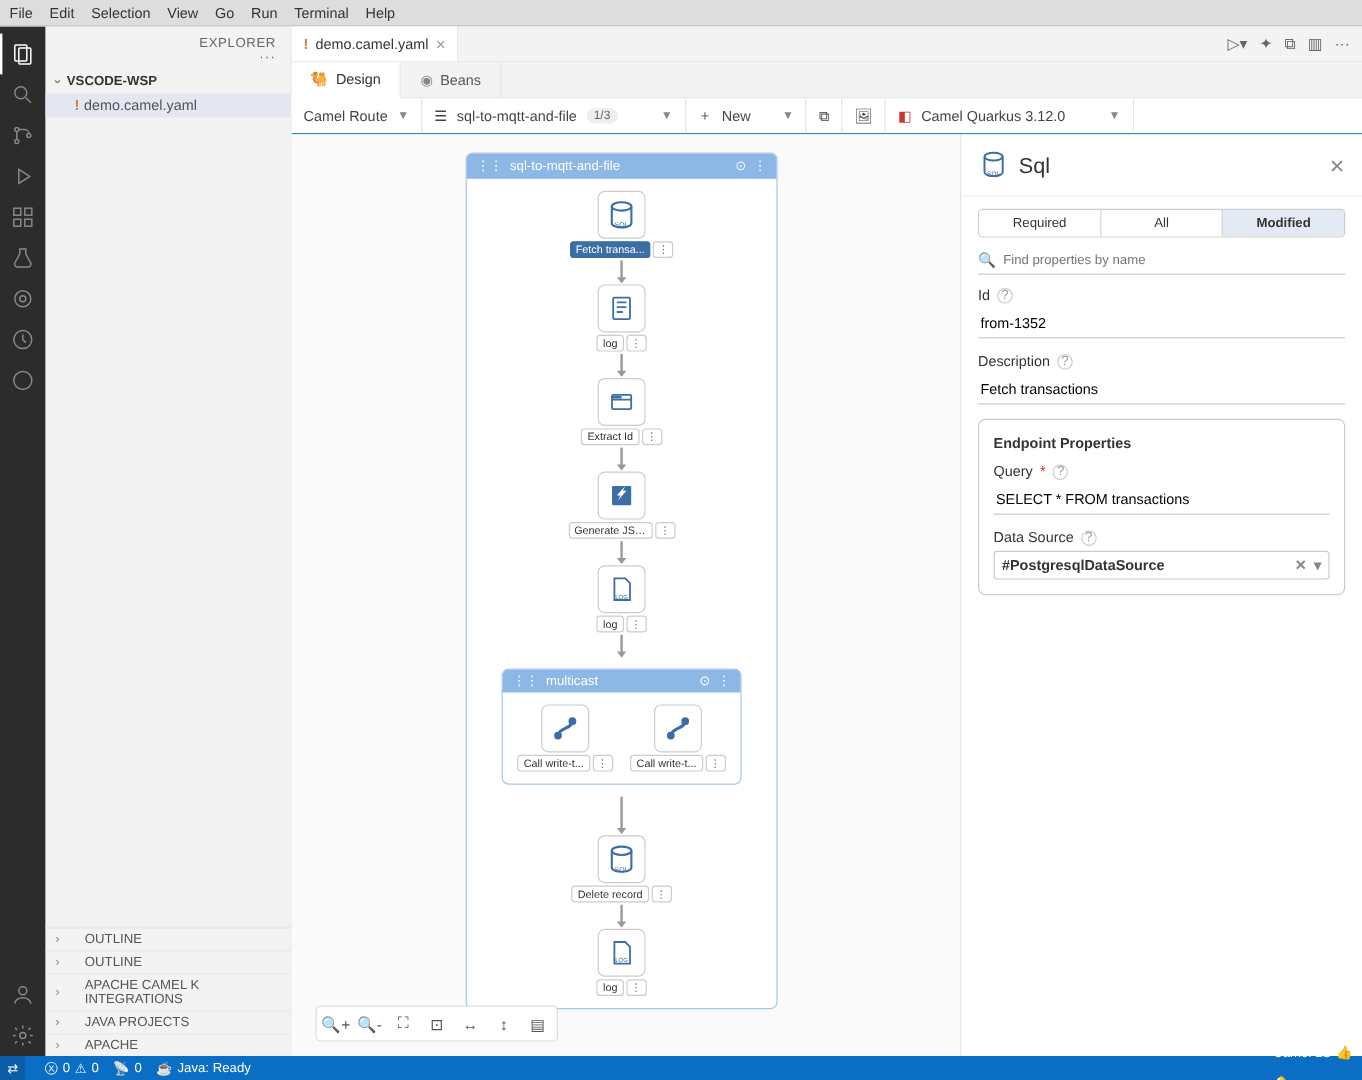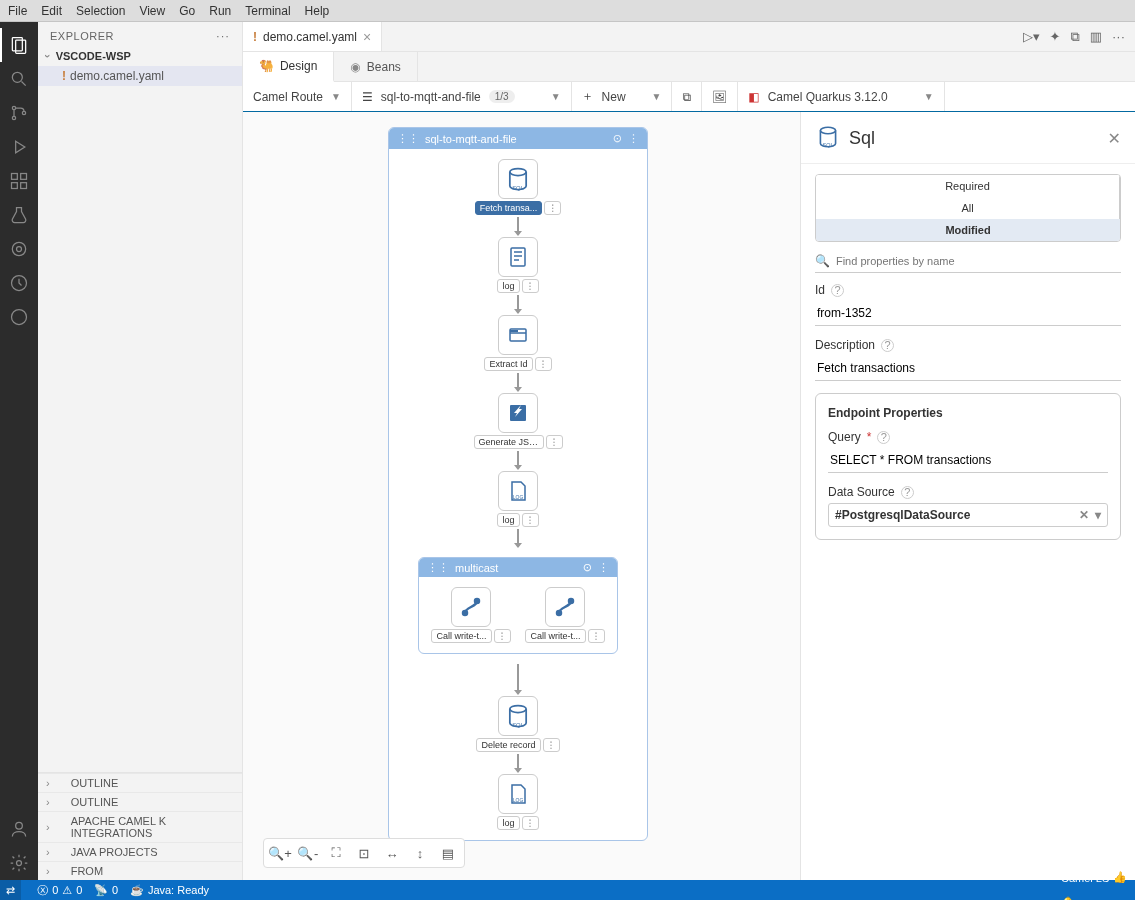--- a/index.html
+++ b/index.html
@@ -15,21 +15,21 @@
 
 .activity-bar { width: 38px; background: #2c2c2c; display: flex; flex-direction: column; align-items: center; padding-top: 6px; }
 .activity-bar .act-item { width: 38px; height: 34px; color: #888; display: flex; align-items: center; justify-content: center; cursor: pointer; position: relative; }
 .activity-bar .act-item.active { color: #fff; }
 .activity-bar .act-item.active::before { content: ""; position: absolute; left: 0; top: 0; bottom: 0; width: 2px; background: #fff; }
 .activity-bar .spacer { flex: 1; }
 .activity-bar svg { width: 20px; height: 20px; }
 
 
 .side-panel { width: 205px; background: #f3f3f3; border-right: 1px solid #e4e4e4; display: flex; flex-direction: column; font-size: 11px; color: #555; }
-.side-panel .header { padding: 8px 12px 4px; font-size: 11px; letter-spacing: 0.5px; color: #666; display:flex; justify-content:space-between; align-items:flex-end;}
+.side-panel .header { padding: 8px 12px 4px; font-size: 11px; letter-spacing: 0.5px; color: #666; display:flex; justify-content:space-between; align-items:flex-end;flex-direction:column;}
 .side-panel .folder { padding: 4px 8px; font-size: 11px; font-weight: bold; color: #333; display:flex; align-items:center; gap:4px;}
 .side-panel .file { padding: 3px 10px 3px 24px; font-size: 12px; color: #555; display:flex; align-items:center; gap:4px;}
 .side-panel .file.active { background: #e4e6f1; }
 .side-panel .bottom-sections { margin-top: auto; border-top: 1px solid #e4e4e4; }
 .side-panel .section-hdr { padding: 3px 8px; font-size: 11px; color: #555; display:flex; align-items:center; gap:19px; border-top:1px solid #e8e8e8;}
 
 
 .editor { flex: 1; display: flex; flex-direction: column; background: #fff; overflow:hidden;}
 
 
@@ -79,21 +79,21 @@
 
 
 .zoom-ctrl { position:absolute; bottom:12px; left:20px; display:flex; gap:4px; background:#fff; padding:4px; border:1px solid #ddd; border-radius:4px;}
 .zoom-ctrl span { width:24px; height:20px; display:flex; align-items:center; justify-content:center; color:#555; cursor:pointer; font-size:13px;}
 
 
 .props { width: 335px; border-left: 1px solid #e4e4e4; background:#fff; display:flex; flex-direction:column; font-size:12px; color:#333;}
 .props-header { padding:12px 14px 10px; display:flex; align-items:center; gap:8px; border-bottom:1px solid #eee;}
 .props-header .title { font-size:18px; font-weight:500; flex:1;}
 .props-header .close-x { color:#888; cursor:pointer; font-size:16px;}
-.props-tabs { display:flex; border:1px solid #ccc; border-radius:4px; margin:10px 14px 8px; overflow:hidden;flex-direction:column;}
+.props-tabs { display:flex; border:1px solid #ccc; border-radius:4px; margin:10px 14px 8px; overflow:hidden;}
 .props-tabs .pt { flex:1; text-align:center; padding:5px 0; font-size:11px; background:#fff; cursor:pointer; border-right:1px solid #ccc;}
 .props-tabs .pt:last-child { border-right:none;}
 .props-tabs .pt.active { background:#e3eaf3; font-weight:600;}
 .search-row { margin:0 14px 10px; border-bottom:1px solid #ccc; display:flex; align-items:center; padding:4px 0; gap:6px; color:#888;}
 .search-row input { border:none; outline:none; flex:1; font-size:11px; background:transparent;}
 .field { margin:0 14px 12px;}
 .field-label { font-size:12px; display:flex; align-items:center; gap:6px; margin-bottom:4px; color:#333;}
 .field-label .help { color:#999; font-size:11px; border:1px solid #ccc; border-radius:50%; width:13px; height:13px; display:inline-flex; align-items:center; justify-content:center;}
 .field-label .req { color:#c33;}
 .field-input { width:100%; border:none; border-bottom:1px solid #ccc; padding:5px 2px; font-size:12px; outline:none; background:transparent;}
@@ -224,21 +224,21 @@
       <div class="section-hdr">
           <span class="chev"></span>
           <span>APACHE CAMEL K INTEGRATIONS</span>
         </div>
       <div class="section-hdr">
           <span class="chev"></span>
           <span>JAVA PROJECTS</span>
         </div>
       <div class="section-hdr">
           <span class="chev"></span>
-          <span>FROM</span>
+          <span>APACHE</span>
         </div>
     </div>
   </div>
 
   <div class="editor">
 
     <div class="tab-bar">
       <div class="tab">
         <span style="color:#c77d3b;font-weight:bold;">!</span>
         <span>demo.camel.yaml</span>

